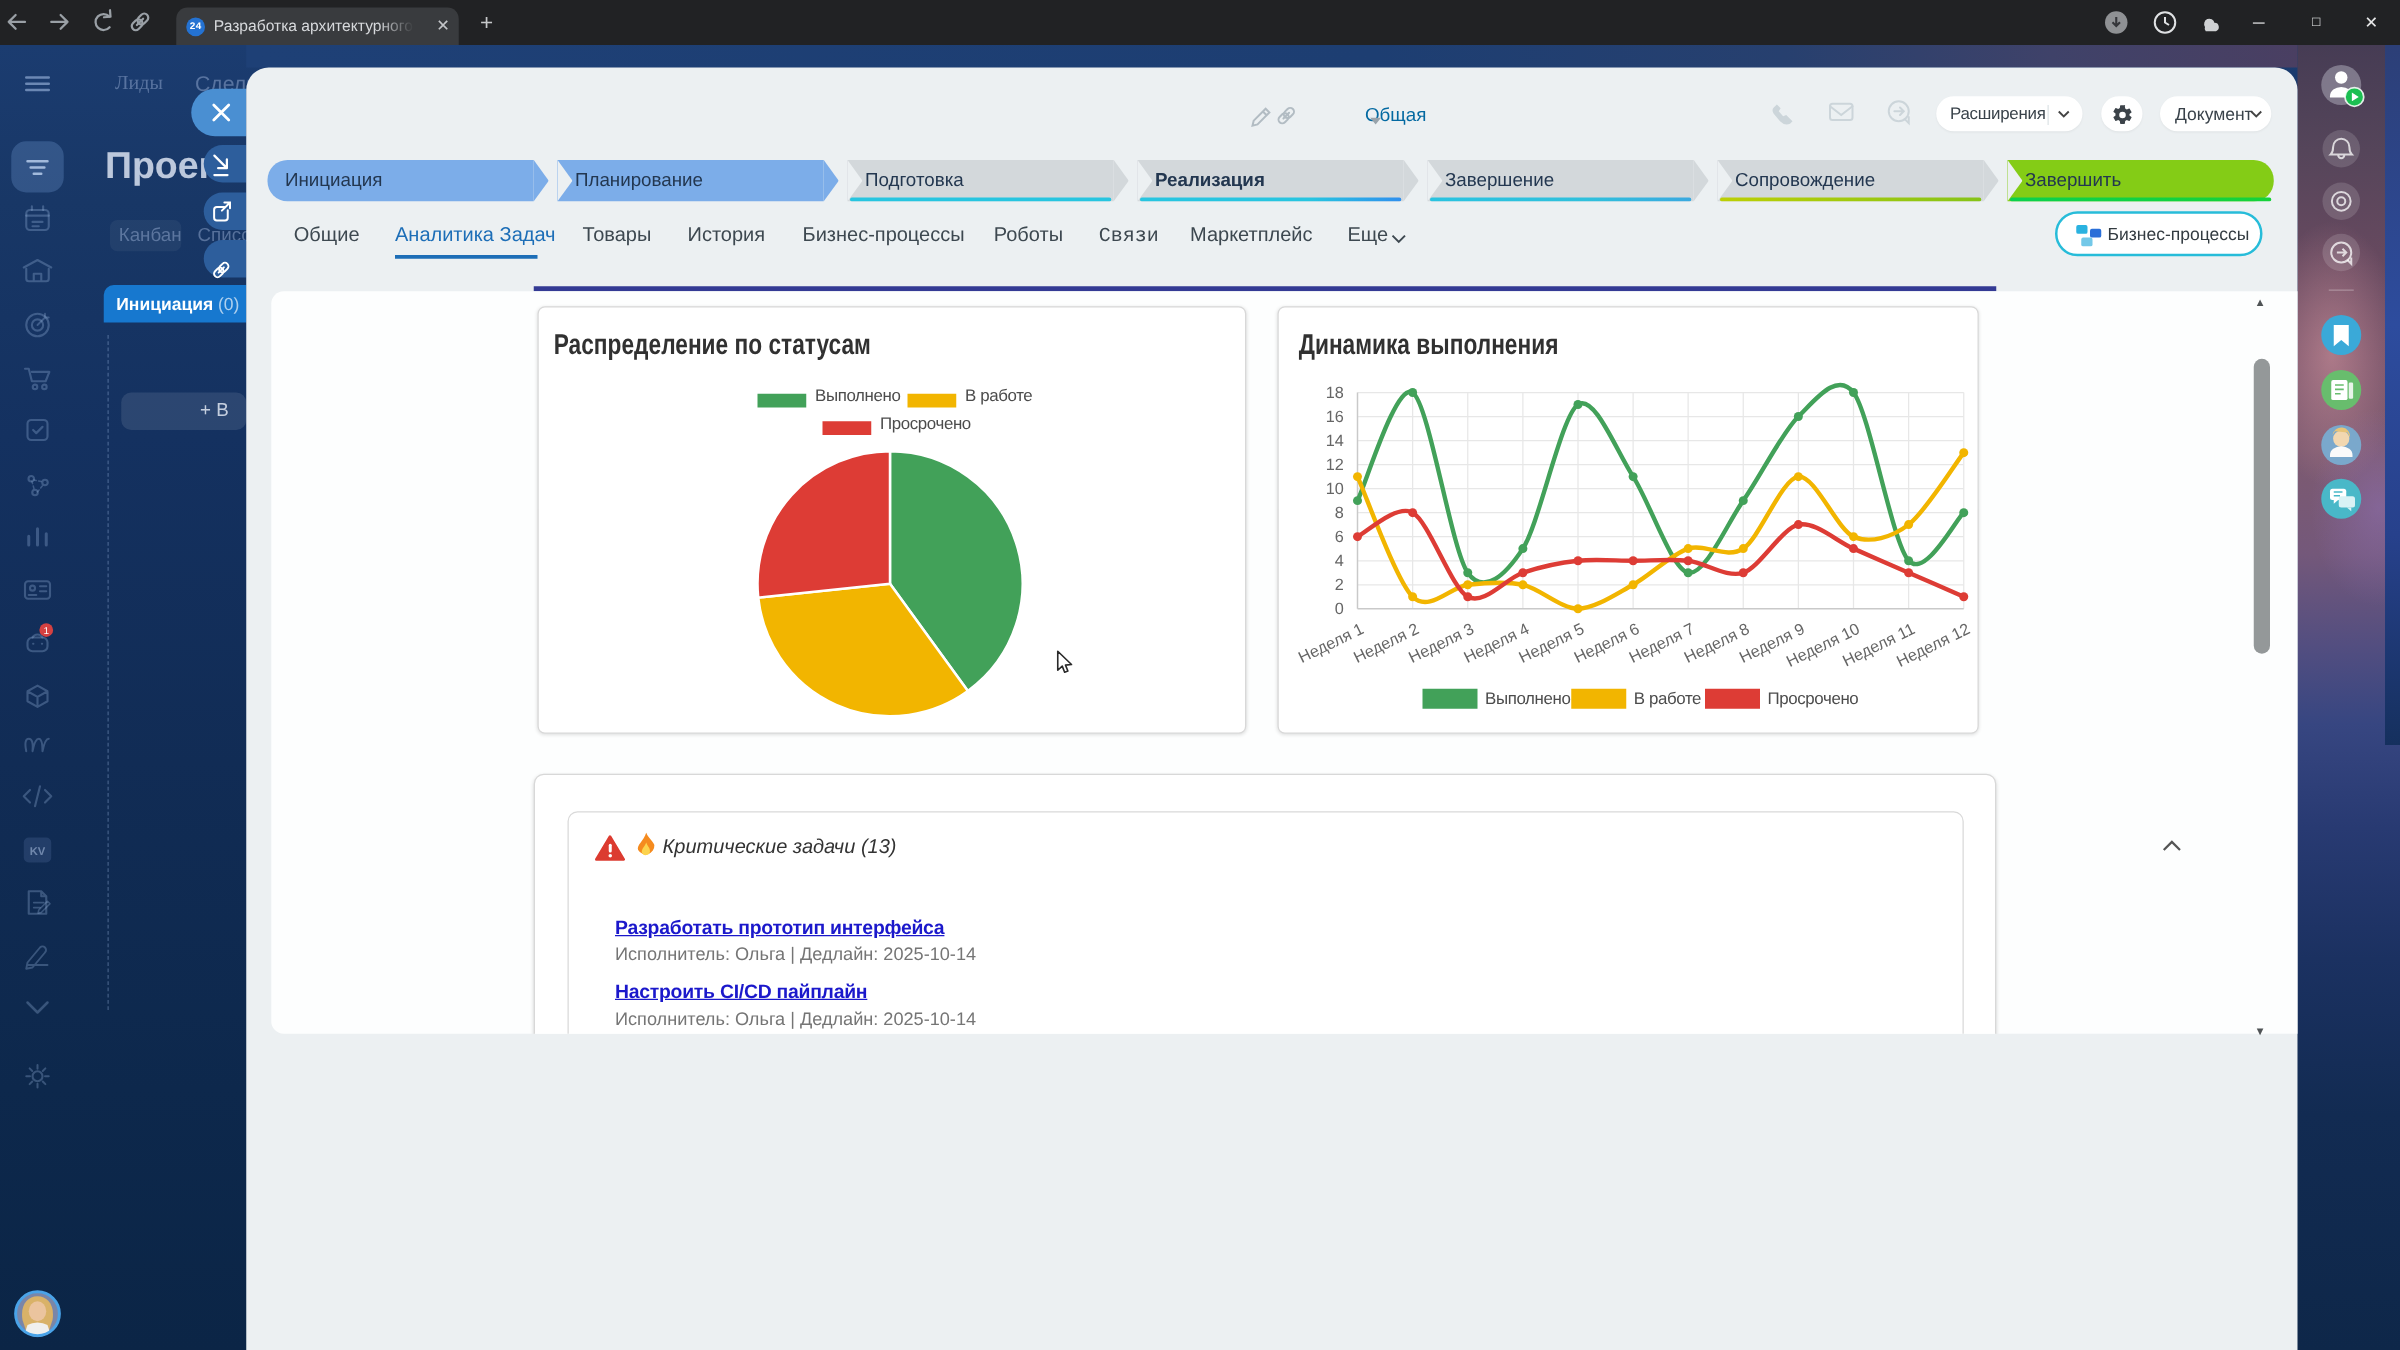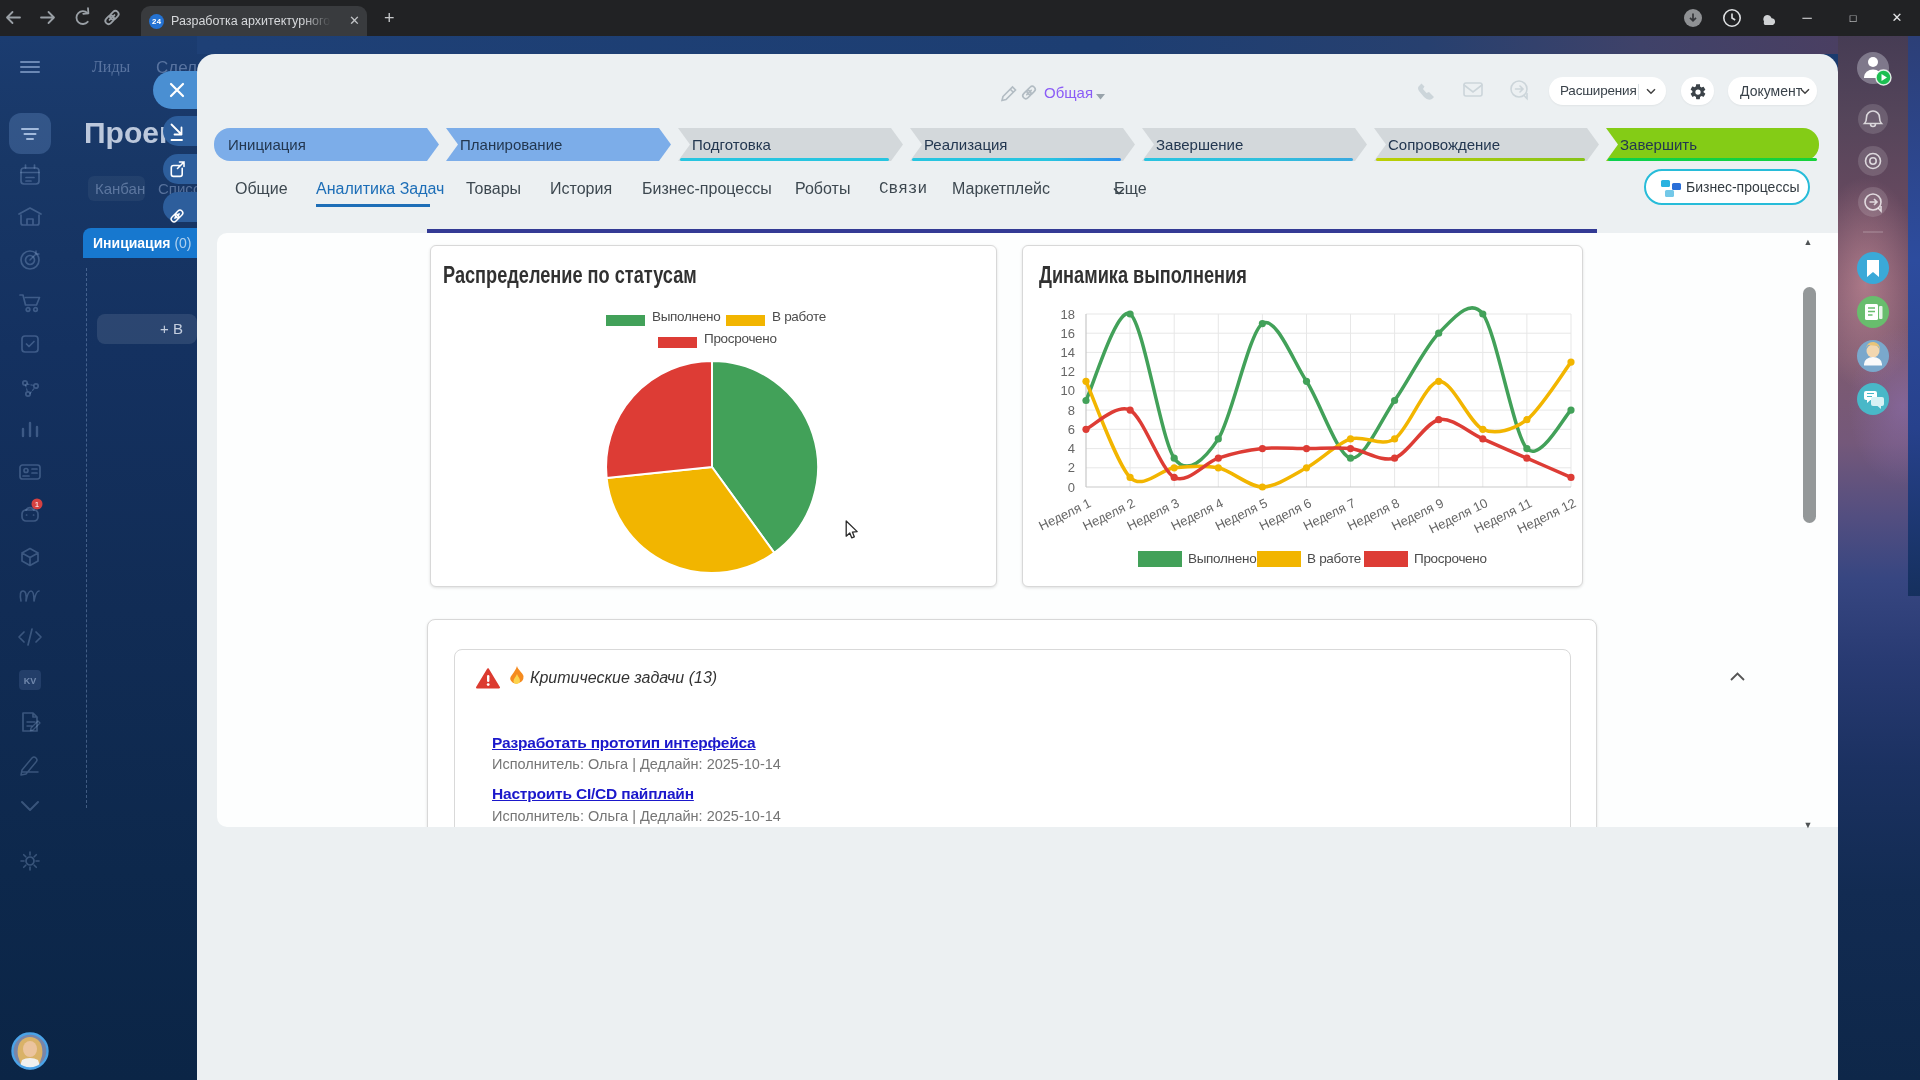--- a/index.html
+++ b/index.html
@@ -32,21 +32,21 @@
   background:linear-gradient(90deg,#1e4076 0%,#1d3e72 55%,#27406f 75%,#3f4269 88%,#4a3f62 100%); }
 #railActive { position:absolute; left:9px; top:113px; width:42px; height:41px; border-radius:12px; background:rgba(120,160,220,.28); }
 .behind { color:rgba(150,172,210,.50); position:absolute; }
 
 
 .pillbtn { position:absolute; border-radius:19px 0 0 19px; color:#fff; }
 
 
 #panel { position:absolute; left:197px; top:54px; width:1641px; height:1026px; background:#ecf0f2; border-radius:18px 18px 0 0; overflow:hidden; }
 #ptitle { position:absolute; left:22px; top:27px; font-size:24px; font-weight:bold; color:#3a4045; letter-spacing:-0.3px; }
-.hdrmini { position:absolute; color:#8b5cf6; font-size:15px; }
+.hdrmini { position:absolute; color:#0369a1; font-size:15px;margin-left:48px; }
 .whitebtn { position:absolute; top:23px; height:28px; background:#fff; border-radius:14px; box-shadow:0 1px 2px rgba(0,0,0,.05); color:#39424a; font-size:15px; line-height:28px; text-align:center; }
 
 
 .stage { position:absolute; top:74px; height:33px; font-size:15px; color:#233750; line-height:33px; }
 .stage .lbl { position:absolute; left:14px; top:0; }
 .stage .ul { position:absolute; left:2px; right:2px; bottom:0; height:3px; border-radius:2px; }
 
 
 .tab { position:absolute; top:126px; font-size:16px; color:#3d4850; }
 #tabActive { color:#1d6eb7; }
@@ -310,21 +310,21 @@
           <span class="lbl">Планирование</span>
         </div>
       <div class="abs" style="left:249px;top:74px;width:12px;height:33px;background:#ecf0f2;clip-path:polygon(0 0,100% 50%,0 100%);"></div>
       <div class="abs" style="left:462px;top:74px;width:12px;height:33px;background:#7cade9;clip-path:polygon(0 0,100% 50%,0 100%);"></div>
       <div class="stage" style="left:481px;width:213px;background:#d3d8db;">
           <span class="lbl">Подготовка</span>
           <span class="ul" style="background:#27c5e0;"></span>
         </div>
       <div class="abs" style="left:481px;top:74px;width:12px;height:33px;background:#ecf0f2;clip-path:polygon(0 0,100% 50%,0 100%);"></div>
       <div class="abs" style="left:694px;top:74px;width:12px;height:33px;background:#d3d8db;clip-path:polygon(0 0,100% 50%,0 100%);"></div>
-      <div class="stage" style="left:713px;width:213px;background:#d3d8db;">
+      <div class="stage" style="left:713px;width:213px;background:#d3d8db;font-weight:bold;">
           <span class="lbl">Реализация</span>
           <span class="ul" style="background:linear-gradient(90deg,#27c5e0 0%,#27c5e0 65%,#2f8fee 100%);"></span>
         </div>
       <div class="abs" style="left:713px;top:74px;width:12px;height:33px;background:#ecf0f2;clip-path:polygon(0 0,100% 50%,0 100%);"></div>
       <div class="abs" style="left:926px;top:74px;width:12px;height:33px;background:#d3d8db;clip-path:polygon(0 0,100% 50%,0 100%);"></div>
       <div class="stage" style="left:945px;width:213px;background:#d3d8db;">
           <span class="lbl">Завершение</span>
           <span class="ul" style="background:linear-gradient(90deg,#29c3e0 0%,#2fc0dc 60%,#3aa9e0 100%);"></span>
         </div>
       <div class="abs" style="left:945px;top:74px;width:12px;height:33px;background:#ecf0f2;clip-path:polygon(0 0,100% 50%,0 100%);"></div>
@@ -343,21 +343,21 @@
     </div>
     <div id="tabs">
       <div class="tab" style="left:38px;">Общие</div>
       <div class="tab" style="left:119px;" id="tabActive">Аналитика Задач</div>
       <div class="tab" style="left:269px;">Товары</div>
       <div class="tab" style="left:353px;">История</div>
       <div class="tab" style="left:445px;">Бизнес-процессы</div>
       <div class="tab" style="left:598px;">Роботы</div>
       <div class="tab" style="left:682px;font-family:Liberation Mono, monospace;">Связи</div>
       <div class="tab" style="left:755px;">Маркетплейс</div>
-      <div class="tab" style="left:881px;margin-left:36px;">Еще</div>
+      <div class="tab" style="left:881px;">Еще</div>
       <svg class="abs" style="left:916px;top:133px;" width="12" height="8" viewBox="0 0 12 8" fill="none" stroke="#3d4850" stroke-width="1.6">
           <path d="M1 1.5 l5 5 5 -5"></path>
         </svg>
       <div id="tabUnderline"></div>
       <div id="bpPill">
         <svg class="abs" style="left:14px;top:8px;" width="22" height="20" viewBox="0 0 22 20" fill="none">
           <rect x="1" y="1" width="9" height="7" rx="1.5" fill="#2ab2e0"></rect>
           <rect x="12" y="4" width="9" height="7" rx="1.5" fill="#2a6fd8"></rect>
           <rect x="5" y="11" width="9" height="7" rx="1.5" fill="#73c8e8"></rect>
         </svg>

